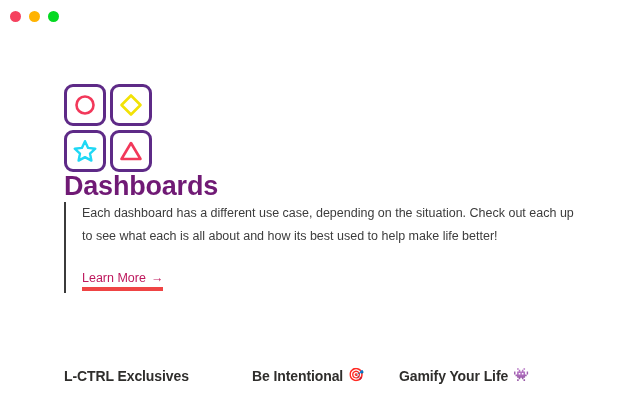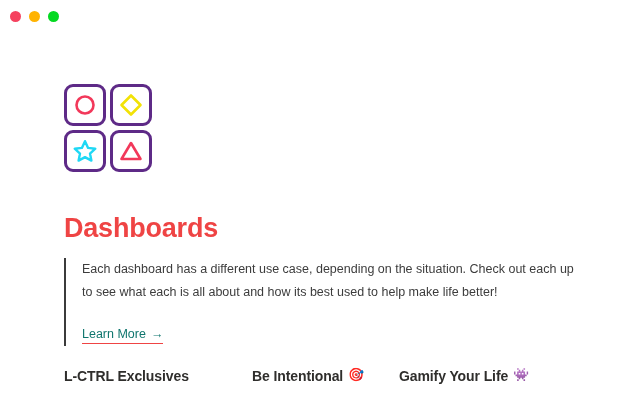--- a/index.html
+++ b/index.html
@@ -72,53 +72,51 @@
     background: #ffffff;
     display: flex;
     align-items: center;
     justify-content: center;
   }
 
   .icon-tile svg { display: block; }
 
   
   .page-title {
-    margin-top: 42px;
     font-size: 27px;
     font-weight: bold;
-    color: #ef4444;
+    color: #701a75;
     letter-spacing: -0.2px;
     line-height: 1.1;
   }
 
   
   .quote-block {
-    margin-top: 14px;
     border-left: 2px solid #3b3b3b;
     padding-left: 16px;
     padding-bottom: 2px;
   }
 
   .description {
     font-size: 12.5px;
     line-height: 1.85;
     color: #3c3c3c;
     max-width: 500px;
   }
 
   .learn-more-row {
     margin-top: 20px;
   }
 
   .learn-more {
     display: inline-block;
     font-size: 12.5px;
-    color: #0f766e;
+    color: #be185d;
     text-decoration: none;
-    border-bottom: 1px solid #ef4444;
+    border-bottom: 4px solid #ef4444;
     padding-bottom: 2px;
     cursor: pointer;
     white-space: nowrap;
   }
   .learn-more .arrow { margin-left: 5px; }
 
   
   .card-row {
     position: absolute;
     left: 64px;

